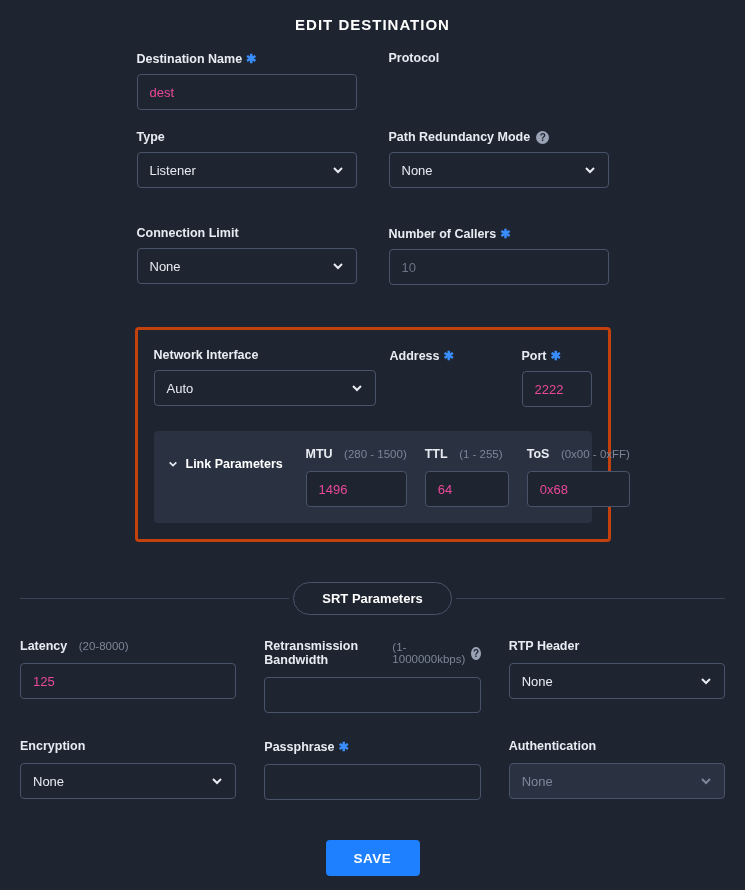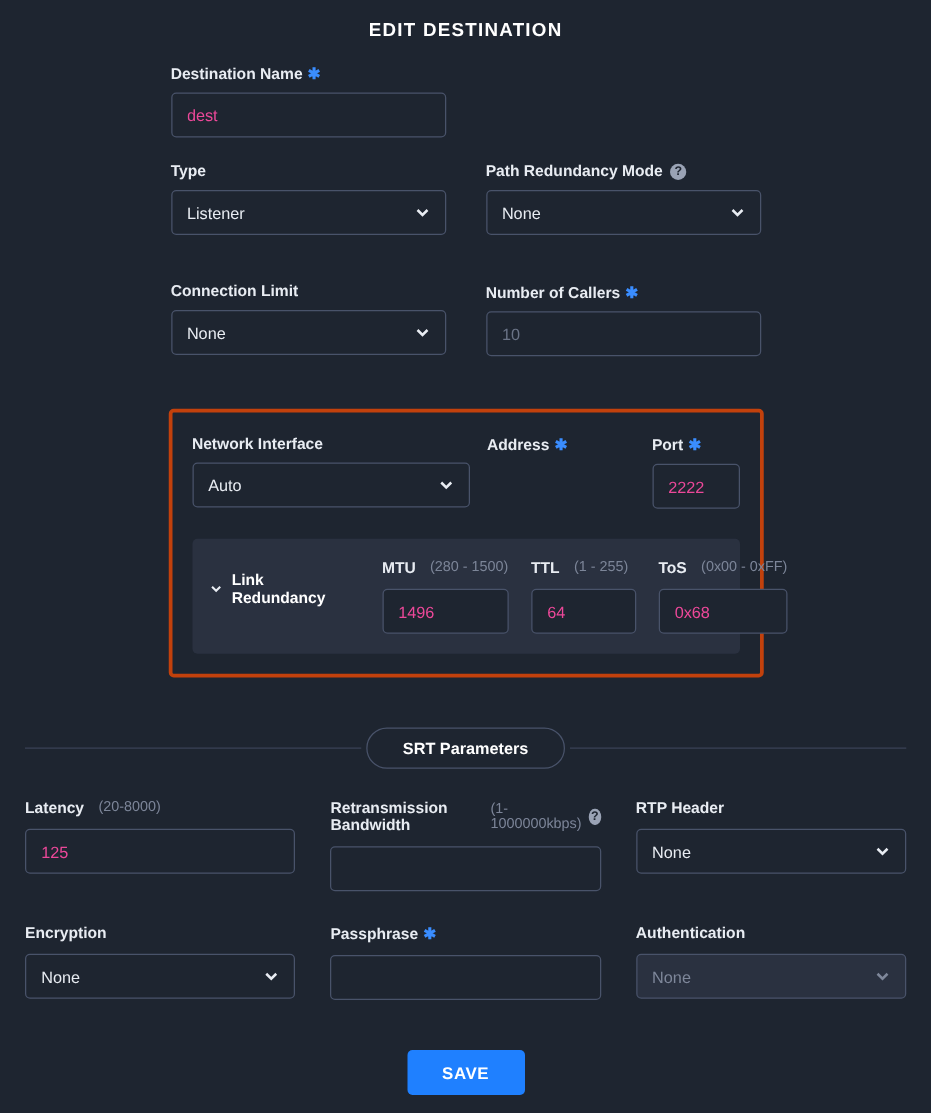--- a/index.html
+++ b/index.html
@@ -157,20 +157,23 @@
     <div class="half">
       <div class="label">
         <span>Destination Name</span>
           <span class="req">✱</span>
       </div>
       <div class="ctrl">
         <input class="inner" value="dest" style="">
       </div>
     </div>
     <div class="half">
+      <div class="label">
+        <span>Protocol</span>
+      </div>
     </div>
   </div>
 
   <div class="row gap-row">
     <div class="half">
       <div class="label">
         <span>Type</span>
       </div>
       <div class="ctrl select">
         <span>Listener</span>
@@ -245,21 +248,21 @@
         </div>
       </div>
     </div>
 
     <div class="link-panel">
       <div class="link-row">
         <div class="link-header">
           <svg class="chev-sm" viewBox="0 0 12 12">
               <path d="M2 4l4 4 4-4"></path>
             </svg>
-          <span>Link Redundancy</span>
+          <span>Link Parameters</span>
         </div>
         <div class="lp-col">
           <div class="label">
             <span>MTU</span>&nbsp;<span class="hint">(280 - 1500)</span>
           </div>
           <div class="ctrl">
             <input class="inner" value="1496" style="">
           </div>
         </div>
         <div class="lp-col">

